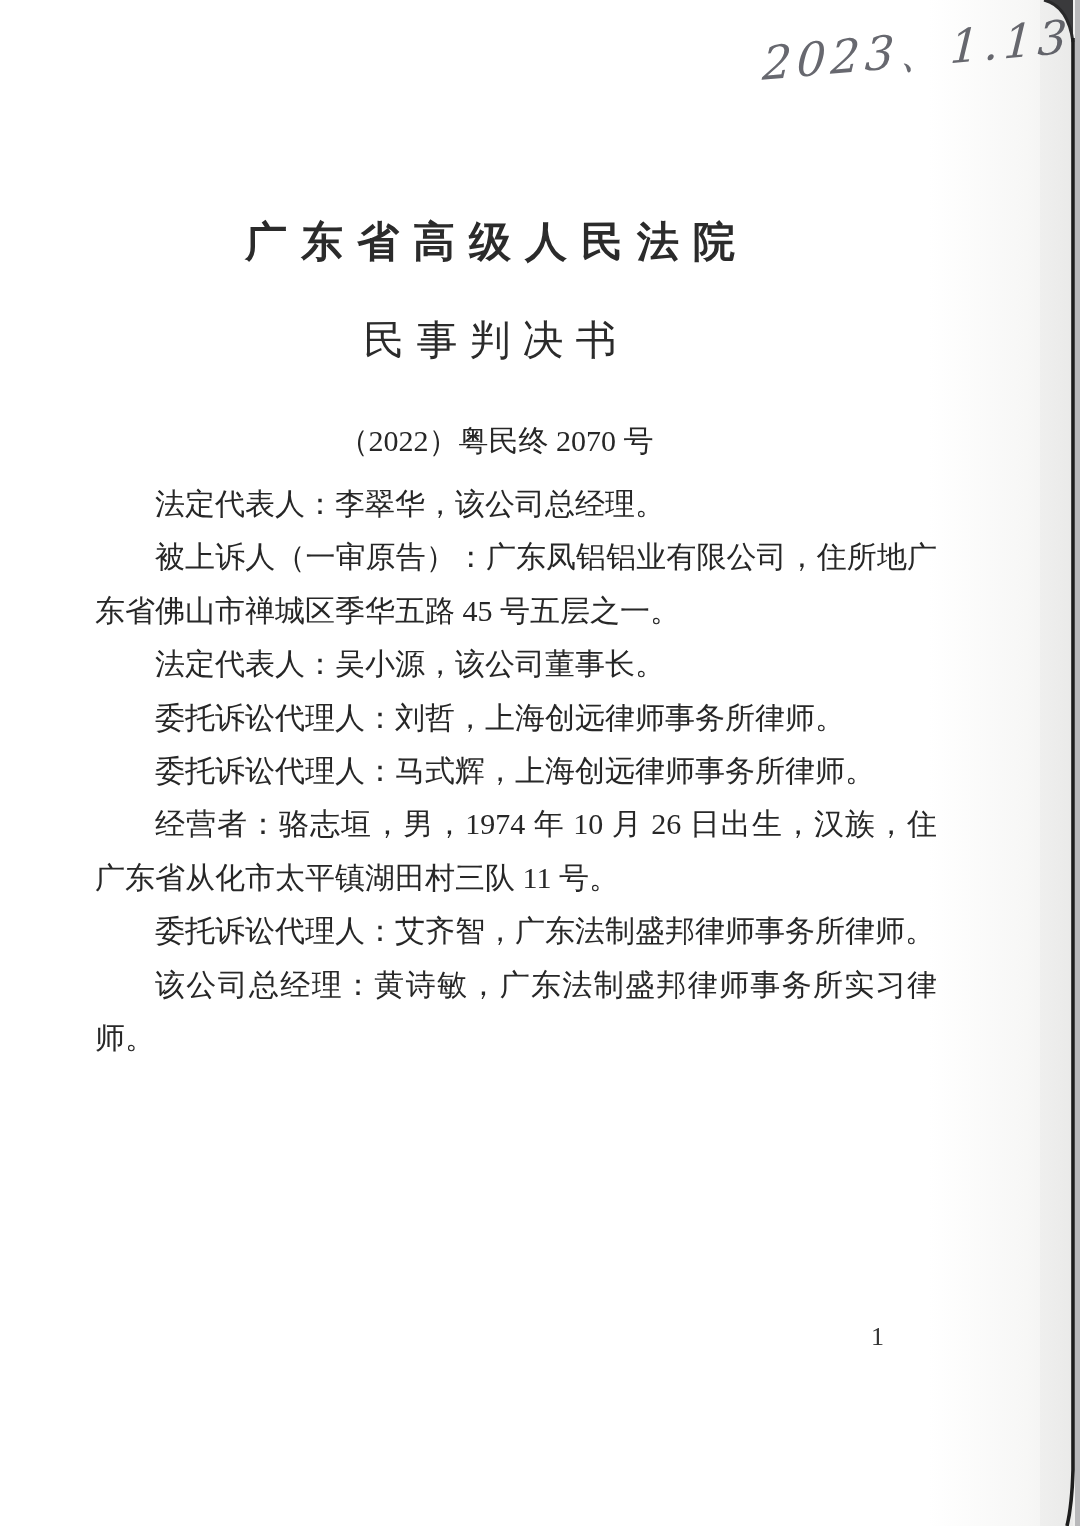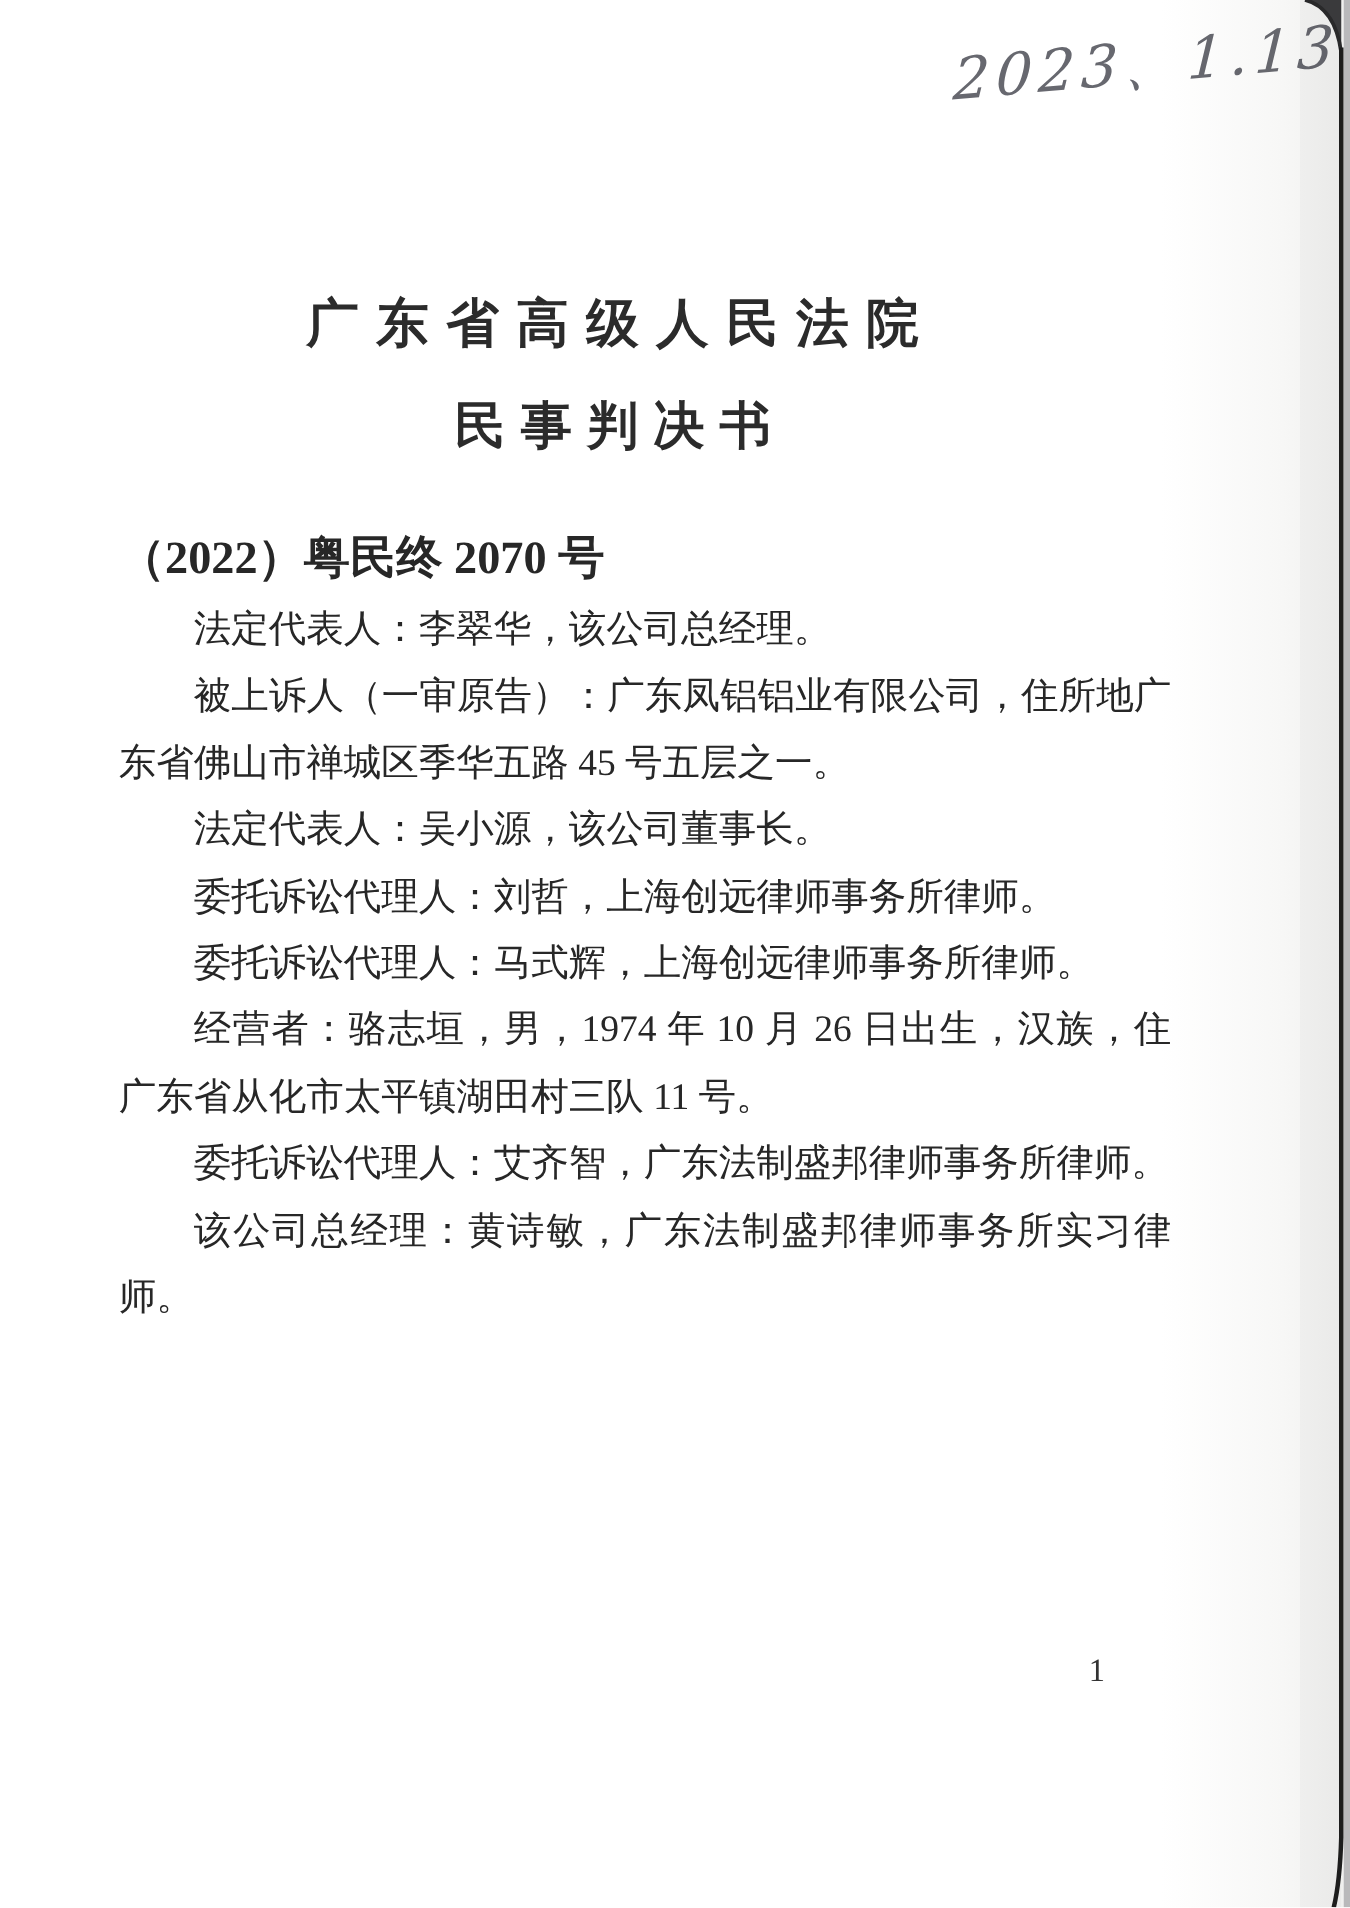--- a/index.html
+++ b/index.html
@@ -28,60 +28,59 @@
     color: #4d4e56;
     letter-spacing: 5px;
     transform: rotate(-5deg) skewX(-8deg);
     opacity: 0.85;
     white-space: nowrap;
     font-family: "DejaVu Serif", serif;
   }
 
   .court-name {
     position: absolute;
-    top: 231px;
+    top: 214px;
     left: 0;
     width: 980px;
     text-align: center;
     font-size: 42px;
     font-weight: bold;
     letter-spacing: 14px;
     padding-left: 14px;
     box-sizing: border-box;
     color: #2b2b2b;
     white-space: nowrap;
   }
 
   .doc-type {
     position: absolute;
     top: 313px;
     left: 0;
     width: 980px;
     text-align: center;
     font-size: 41px;
-    font-weight: bold;
+    font-weight: normal;
     letter-spacing: 12px;
     padding-left: 12px;
     box-sizing: border-box;
     color: #2b2b2b;
     white-space: nowrap;
   }
 
   .case-number {
     position: absolute;
     top: 421px;
     left: 95px;
     width: 820px;
     padding-right: 18px;
     box-sizing: border-box;
-    text-align: left;
-    font-size: 37px;
+    text-align: center;
+    font-size: 30px;
     color: #272727;
     white-space: nowrap;
-    font-weight: bold;
   }
 
   .body-text {
     position: absolute;
     top: 477px;
     left: 95px;
     width: 842px;
     font-size: 30px;
     line-height: 53.4px;
     text-align: justify;

